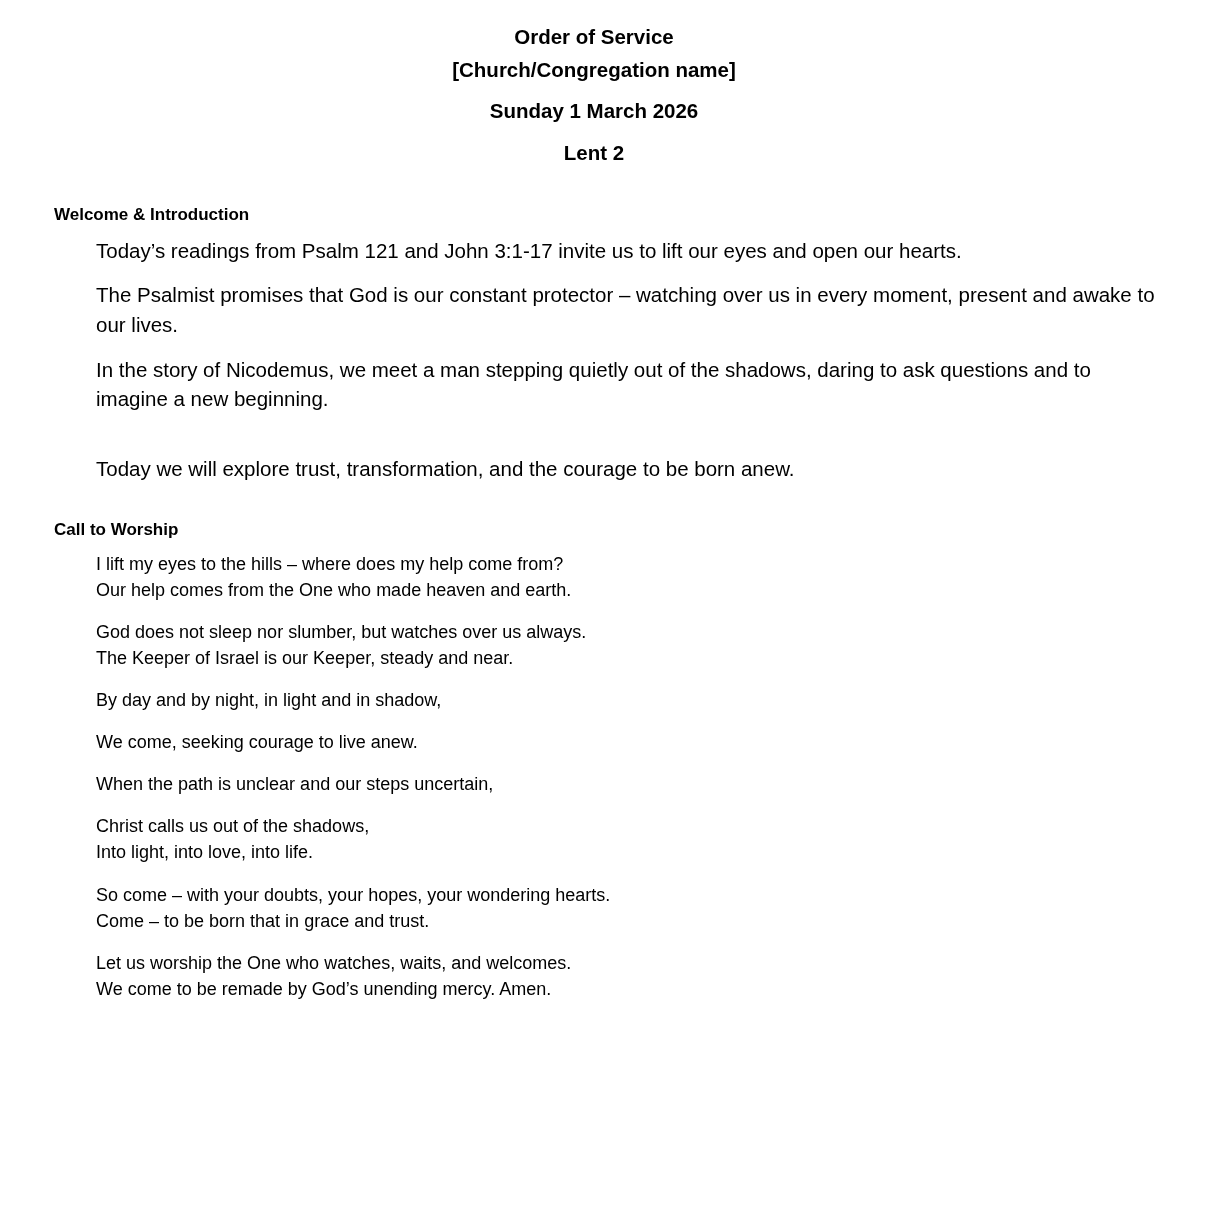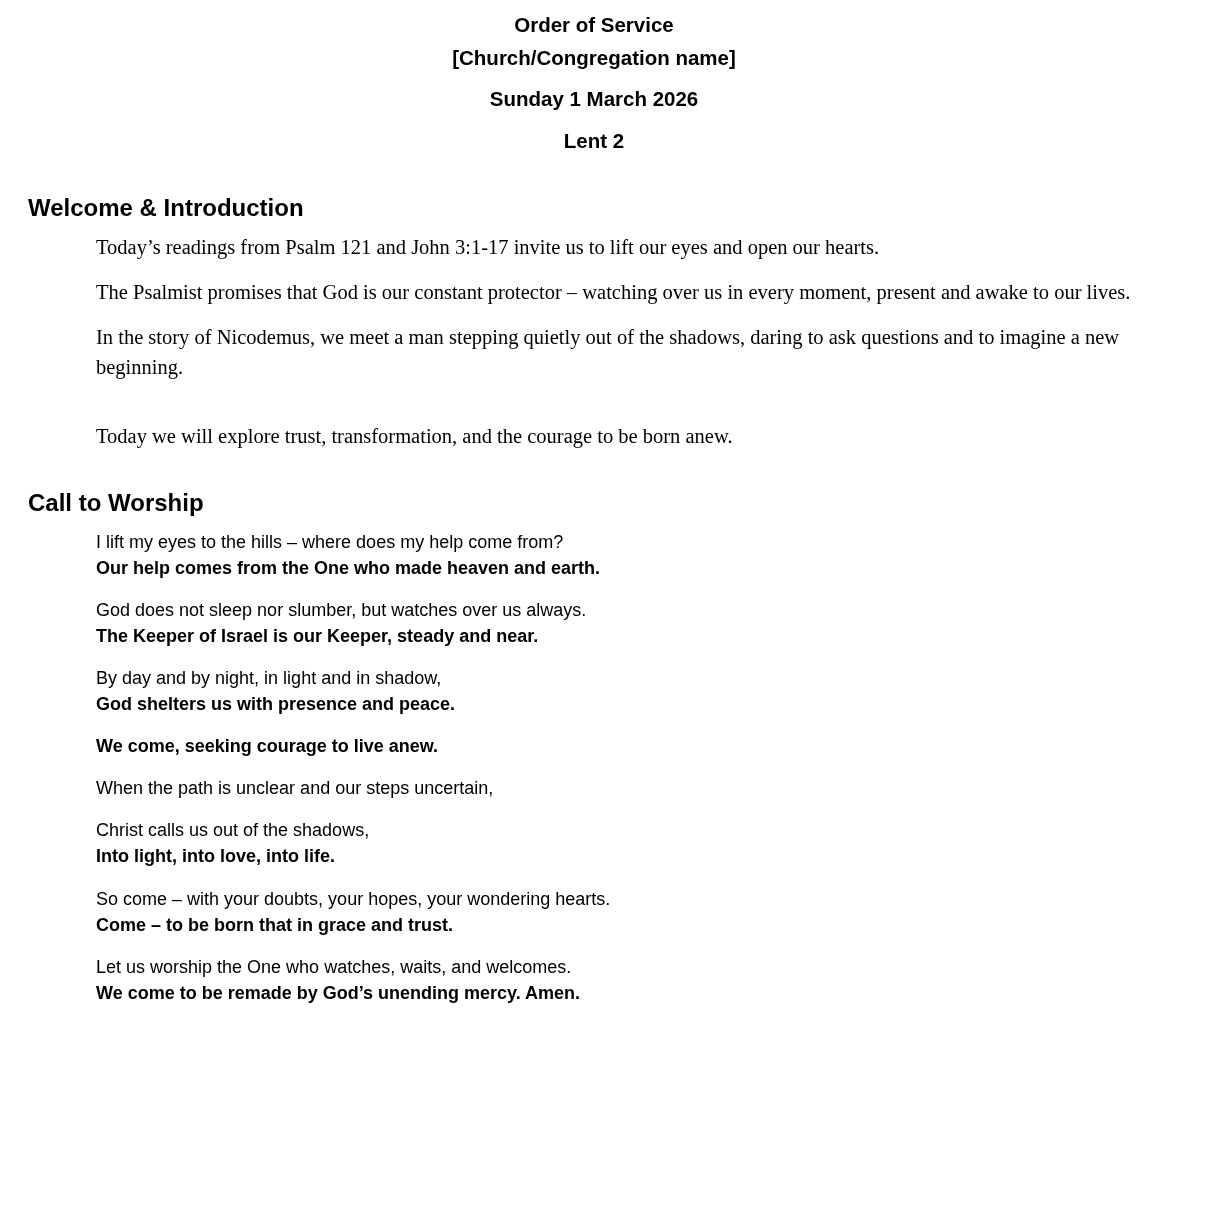--- a/index.html
+++ b/index.html
@@ -10,21 +10,21 @@
   body {
     width: 1216px;
     min-height: 1213px;
     font-family: "Liberation Sans", sans-serif;
     color: #000000;
     -webkit-font-smoothing: antialiased;
   }
   .page {
     width: 1192px;
     box-sizing: border-box;
-    padding: 8px 32px 20px 28px;
+    padding: 20px 32px 20px 28px;
   }
 
   
   .doc-header {
     text-align: center;
   }
   .doc-header .line {
     font-size: 20.5px;
     line-height: 1.62;
   }
@@ -44,50 +44,50 @@
   }
   .hdr-gap {
     height: 8px;
   }
 
   
   .section {
     margin-top: 34px;
   }
   .section-title {
-    font-size: 24px;
+    font-size: 17px;
     font-weight: bold;
     line-height: 1.4;
     margin-bottom: 9px;
+    margin-left: 26px;
   }
   .para {
     font-size: 20.5px;
     line-height: 1.45;
     margin: 0 0 15px 68px;
     max-width: 1086px;
-    font-family: Liberation Serif, serif;
   }
   .para:last-child {
     margin-bottom: 0;
     margin-top: 40px;
   }
 
   
   .pair {
     margin: 0 0 16px 68px;
     font-size: 18px;
     line-height: 1.45;
   }
   .pair .call {
     display: block;
     font-weight: normal;
   }
   .pair .response {
     display: block;
-    font-weight: bold;
+    font-weight: normal;
   }
   .pair:last-child {
     margin-bottom: 8px;
   }
 </style>
 </head>
 <body>
 
 <div class="page">
 
@@ -114,21 +114,20 @@
     <div class="pair">
       <span class="call">I lift my eyes to the hills – where does my help come from?</span>
       <span class="response">Our help comes from the One who made heaven and earth.</span>
     </div>
     <div class="pair">
       <span class="call">God does not sleep nor slumber, but watches over us always.</span>
       <span class="response">The Keeper of Israel is our Keeper, steady and near.</span>
     </div>
     <div class="pair">
       <span class="call">By day and by night, in light and in shadow,</span>
-      <span class="response">God shelters us with presence and peace.</span>
     </div>
     <div class="pair">
       <span class="response">We come, seeking courage to live anew.</span>
     </div>
     <div class="pair">
       <span class="call">When the path is unclear and our steps uncertain,</span>
     </div>
     <div class="pair">
       <span class="call">Christ calls us out of the shadows,</span>
       <span class="response">Into light, into love, into life.</span>

